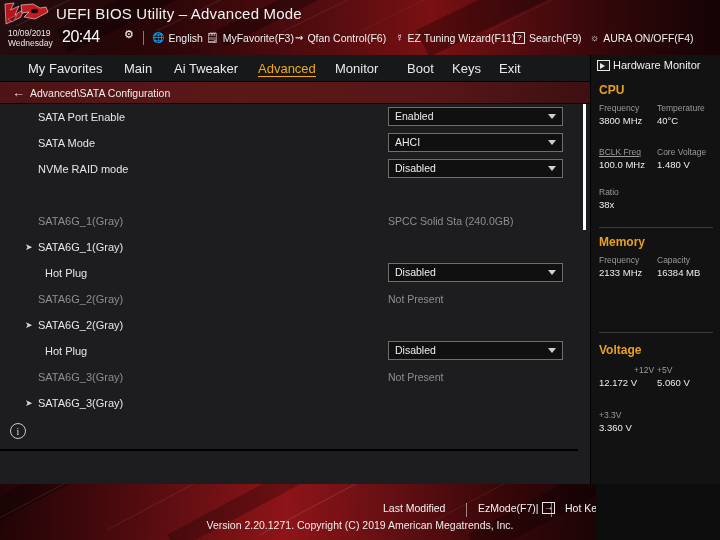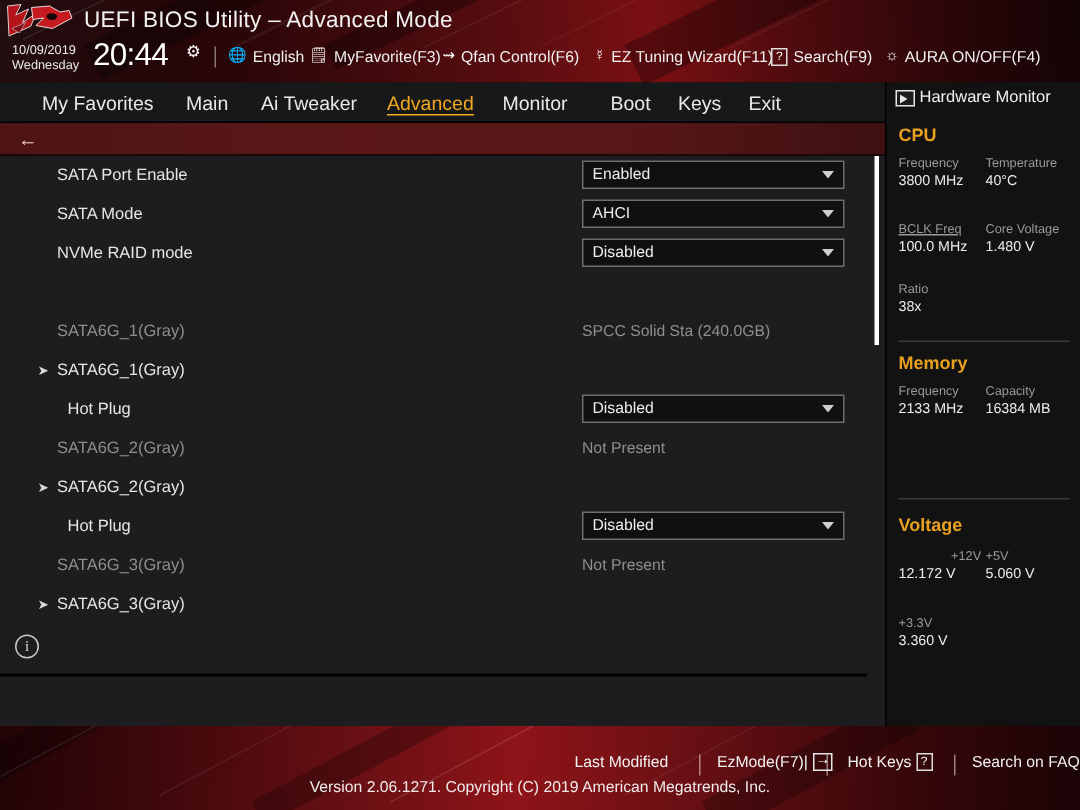--- a/index.html
+++ b/index.html
@@ -39,21 +39,21 @@
     position: absolute; left: 56px; top: 5px;
     font-size: 15px; color: #f2f2f2; letter-spacing: .2px;
     white-space: nowrap;
   }
   .date-block {
     position: absolute; left: 8px; top: 28px;
     font-size: 8.5px; color: #e8e8e8; line-height: 10px;
   }
   .clock {
     position: absolute; left: 62px; top: 24px;
-    font-size: 21px; color: #ffffff; letter-spacing: -.5px;
+    font-size: 16px; color: #ffffff; letter-spacing: -.5px;
     line-height: 26px;
   }
   .gear-ic {
     position: absolute; left: 124px; top: 28px;
     font-size: 11px; color: #ffffff;
   }
   .hdr-sep {
     position: absolute; top: 31px; width: 1px; height: 14px;
     background: rgba(255,255,255,0.45);
   }
@@ -203,21 +203,21 @@
   .hm-v {
     position: absolute; font-size: 9.5px; color: #ececec; white-space: nowrap;
   }
   .hm-hr {
     position: absolute; left: 8px; width: 114px; height: 1px;
     background: #3a3a3a;
   }
 
   
   .footer {
-    position: absolute; left: 0; top: 484px; width: 720px; height: 56px;
+    position: absolute; left: 0; top: 484px; width: 596px; height: 56px;
     background:
       linear-gradient(92deg, #220406 0%, #3d080b 14%, #6b1014 34%, #8e1418 48%,
                       #630f13 66%, #370709 84%, #1b0406 100%);
     overflow: hidden;
   }
   .ft-streak {
     position: absolute; background: rgba(255,255,255,0.12);
     transform: rotate(62deg); transform-origin: top left;
   }
   .ft-dark {
@@ -317,20 +317,21 @@
     <div class="tab" style="left:172px;">Ai Tweaker</div>
     <div class="tab active" style="left:256px;">Advanced</div>
     <div class="tab" style="left:333px;">Monitor</div>
     <div class="tab" style="left:405px;">Boot</div>
     <div class="tab" style="left:450px;">Keys</div>
     <div class="tab" style="left:497px;">Exit</div>
   </div>
 
   <div class="crumbbar">
     <div class="crumb-back">←</div>
+    <div class="crumb-text">Advanced\SATA Configuration</div>
   </div>
 
   <div class="mainpane">
     <div class="listarea" id="list-area">
         <div class="row" style="top: 0px;">
           <div class="row-label l1">SATA Port Enable</div>
           <div class="dropdown">
             <span class="dval">Enabled</span>
             <span class="caret"></span>
           </div>
@@ -451,14 +452,14 @@
     </div>
     <div class="ft-sep" style="left:551px;"></div>
     <div class="ft-item" style="left:565px;">
       <span>Hot Keys</span>
       <span class="kbox">?</span>
     </div>
     <div class="ft-sep" style="left:636px;"></div>
     <div class="ft-item" style="left:648px;">Search on FAQ</div>
   </div>
 
-  <div class="version">Version 2.06.1271. Copyright (C) 2019 American Megatrends, Inc.</div>
+  <div class="version">Version 2.20.1271. Copyright (C) 2019 American Megatrends, Inc.</div>
 </div>
 
 </body></html>

